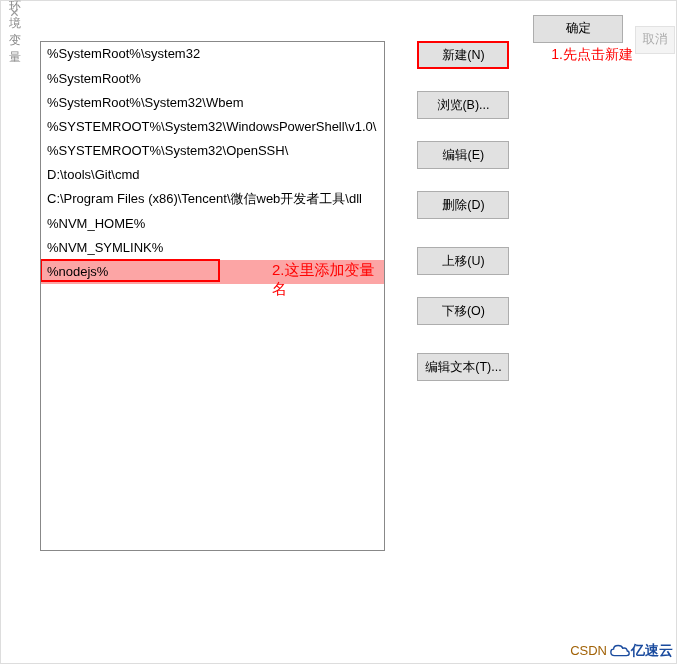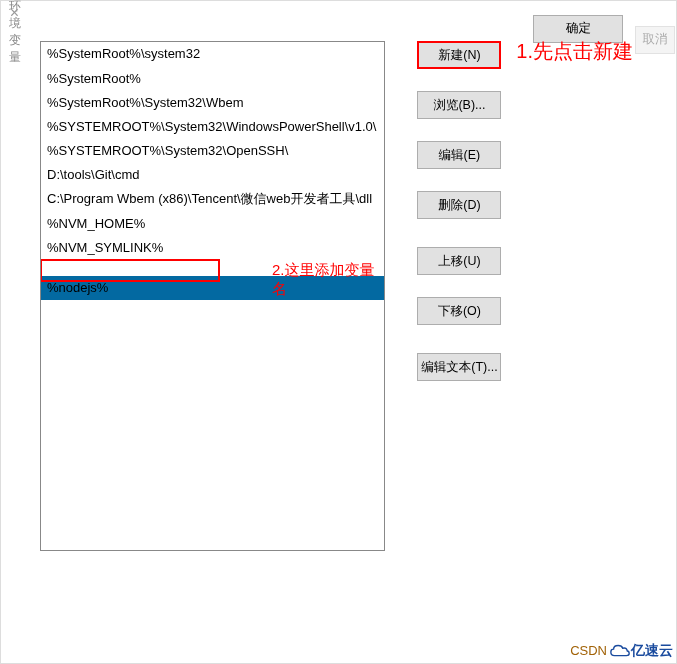--- a/index.html
+++ b/index.html
@@ -35,23 +35,23 @@
       right: 10px;
       top: 4px;
       font-size: 16px;
       color: #999;
       cursor: pointer;
       line-height: 1;
     }
     .annotation-top {
       position: absolute;
       right: 44px;
-      top: 38px;
+      top: 46px;
       color: #ff0000;
-      font-size: 20px;
+      font-size: 14px;
       z-index: 20;
       margin-left: 17px;
     }
     .body-area {
       flex: 1;
       display: flex;
       padding: 40px 20px 0 11px;
       gap: 32px;
       position: relative;
     }
@@ -67,30 +67,29 @@
       padding: 3px 8px 3px 6px;
       font-size: 13px;
       color: #000;
       white-space: nowrap;
       line-height: 1.5;
       height: 24.2px;
       display: flex;
       align-items: center;
     }
     .list-item.selected {
-      background: #0369a1;
-      margin-top: 16px;
+      background: #fca5a5;
     }
     .side-buttons {
       width: 96px;
       display: flex;
       flex-direction: column;
     }
     .btn {
-      width: 84px;
+      width: 92px;
       height: 28px;
       background: #e1e1e1;
       border: 1px solid #adadad;
       font-size: 12.5px;
       color: #000;
       cursor: pointer;
       display: flex;
       align-items: center;
       justify-content: center;
       font-family: inherit;
@@ -166,21 +165,21 @@
 
   <div class="body-area">
 
     <div class="listbox">
       <div class="list-item">%SystemRoot%\system32</div>
       <div class="list-item">%SystemRoot%</div>
       <div class="list-item">%SystemRoot%\System32\Wbem</div>
       <div class="list-item">%SYSTEMROOT%\System32\WindowsPowerShell\v1.0\</div>
       <div class="list-item">%SYSTEMROOT%\System32\OpenSSH\</div>
       <div class="list-item">D:\tools\Git\cmd</div>
-      <div class="list-item">C:\Program Wbem (x86)\Tencent\微信web开发者工具\dll</div>
+      <div class="list-item">C:\Program Files (x86)\Tencent\微信web开发者工具\dll</div>
       <div class="list-item">%NVM_HOME%</div>
       <div class="list-item">%NVM_SYMLINK%</div>
       <div class="list-item selected">%nodejs%</div>
 
       <div class="edit-highlight" style="left:-1px; top:217px; width:180px; height:23px;"></div>
       <div class="annotation-inline" style="left:190px; top:219px;margin-left:41px;">2.这里添加变量名</div>
     </div>
 
     <div class="side-buttons">
       <button class="btn highlight-new">新建(N)</button>

